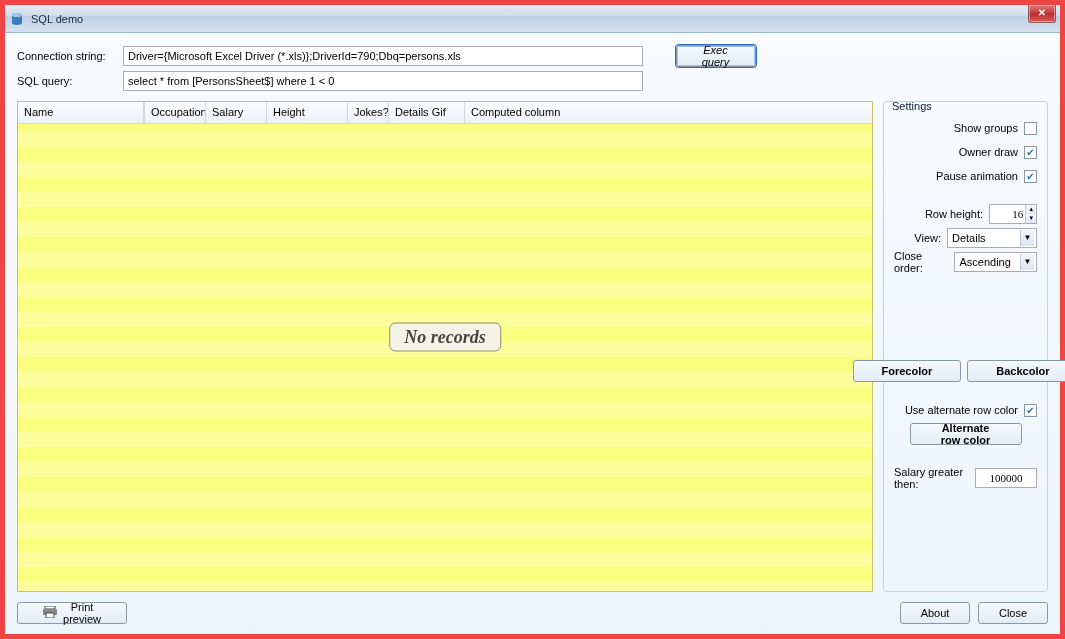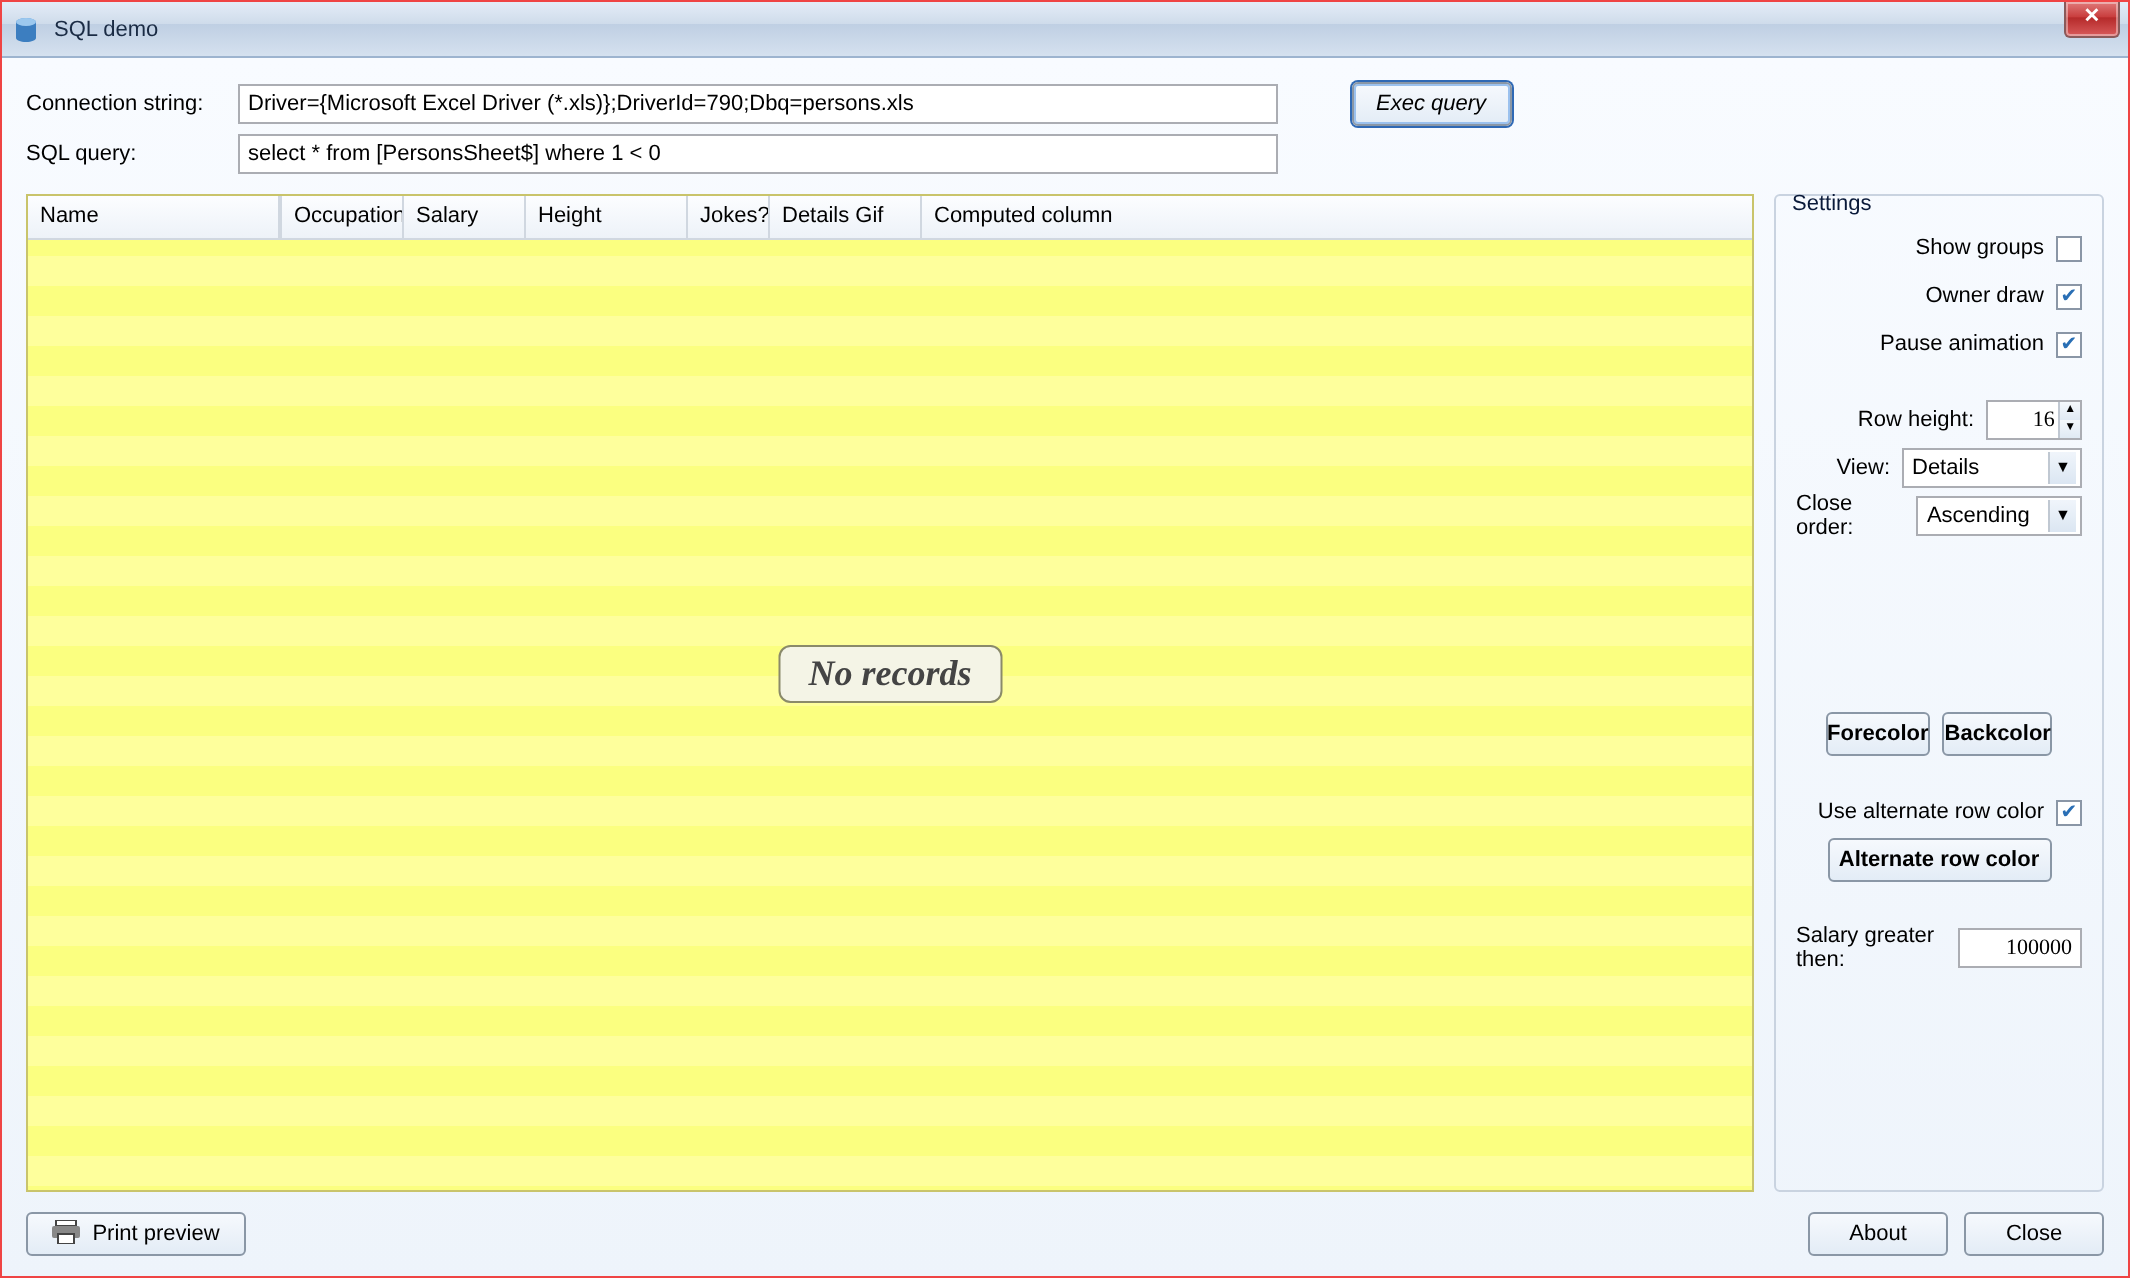--- a/index.html
+++ b/index.html
@@ -7,21 +7,21 @@
     margin: 0;
     font: 11px "Segoe UI", Tahoma, sans-serif;
     background: #fff;
     color: #000;
     overflow: hidden;
   }
   .window {
     width: 1065px;
     height: 639px;
     background: #fff;
-    border: 1px solid #ef4444;
+    border: 5px solid #ef4444;
     display: flex;
     flex-direction: column;
     position: relative;
   }
   .titlebar {
     height: 28px;
     background: linear-gradient(#e4ecf7, #cfdceb 40%, #bfcfe3 41%, #d5e1ef);
     border-bottom: 1px solid #9db4cf;
     display: flex;
     align-items: center;
@@ -67,21 +67,21 @@
     height: 20px;
     border:1px solid #abadb3;
     padding: 1px 4px;
     font: 11px "Segoe UI", Tahoma, sans-serif;
     background:#fff;
   }
   .btn {
     height: 22px;
     border: 1px solid #8a97a6;
     background: linear-gradient(#f6f9fd,#e3ecf6);
-    padding: 0 0;
+    padding: 0 28px;
     font: 11px "Segoe UI", Tahoma, sans-serif;
     border-radius: 3px;
     cursor: default;
     display:inline-flex; align-items:center; justify-content:center;
   }
   .btn.focus-ring { box-shadow: 0 0 0 1px #2f69b5, inset 0 0 0 1px #9bc1ee; }
   .btn.italic { font-style: italic; }
 
   .mid-row {
     flex: 1;
@@ -187,21 +187,21 @@
     text-align:center;
     font-size:8px;
     line-height:16px;
   }
   .spacer { flex:1; }
   .color-btns { display:flex; gap:6px; justify-content:center; }
   .numeric-right {
     width:62px; height:20px;
     border:1px solid #abadb3;
     background:#fff;
-    text-align:right;
+    text-align:center;
     padding:1px 4px;
     font:11px "Segoe UI";
   }
 
   .bottom-bar {
     display:flex;
     align-items:center;
     gap:8px;
   }
   .bottom-bar .push { flex:1; }

